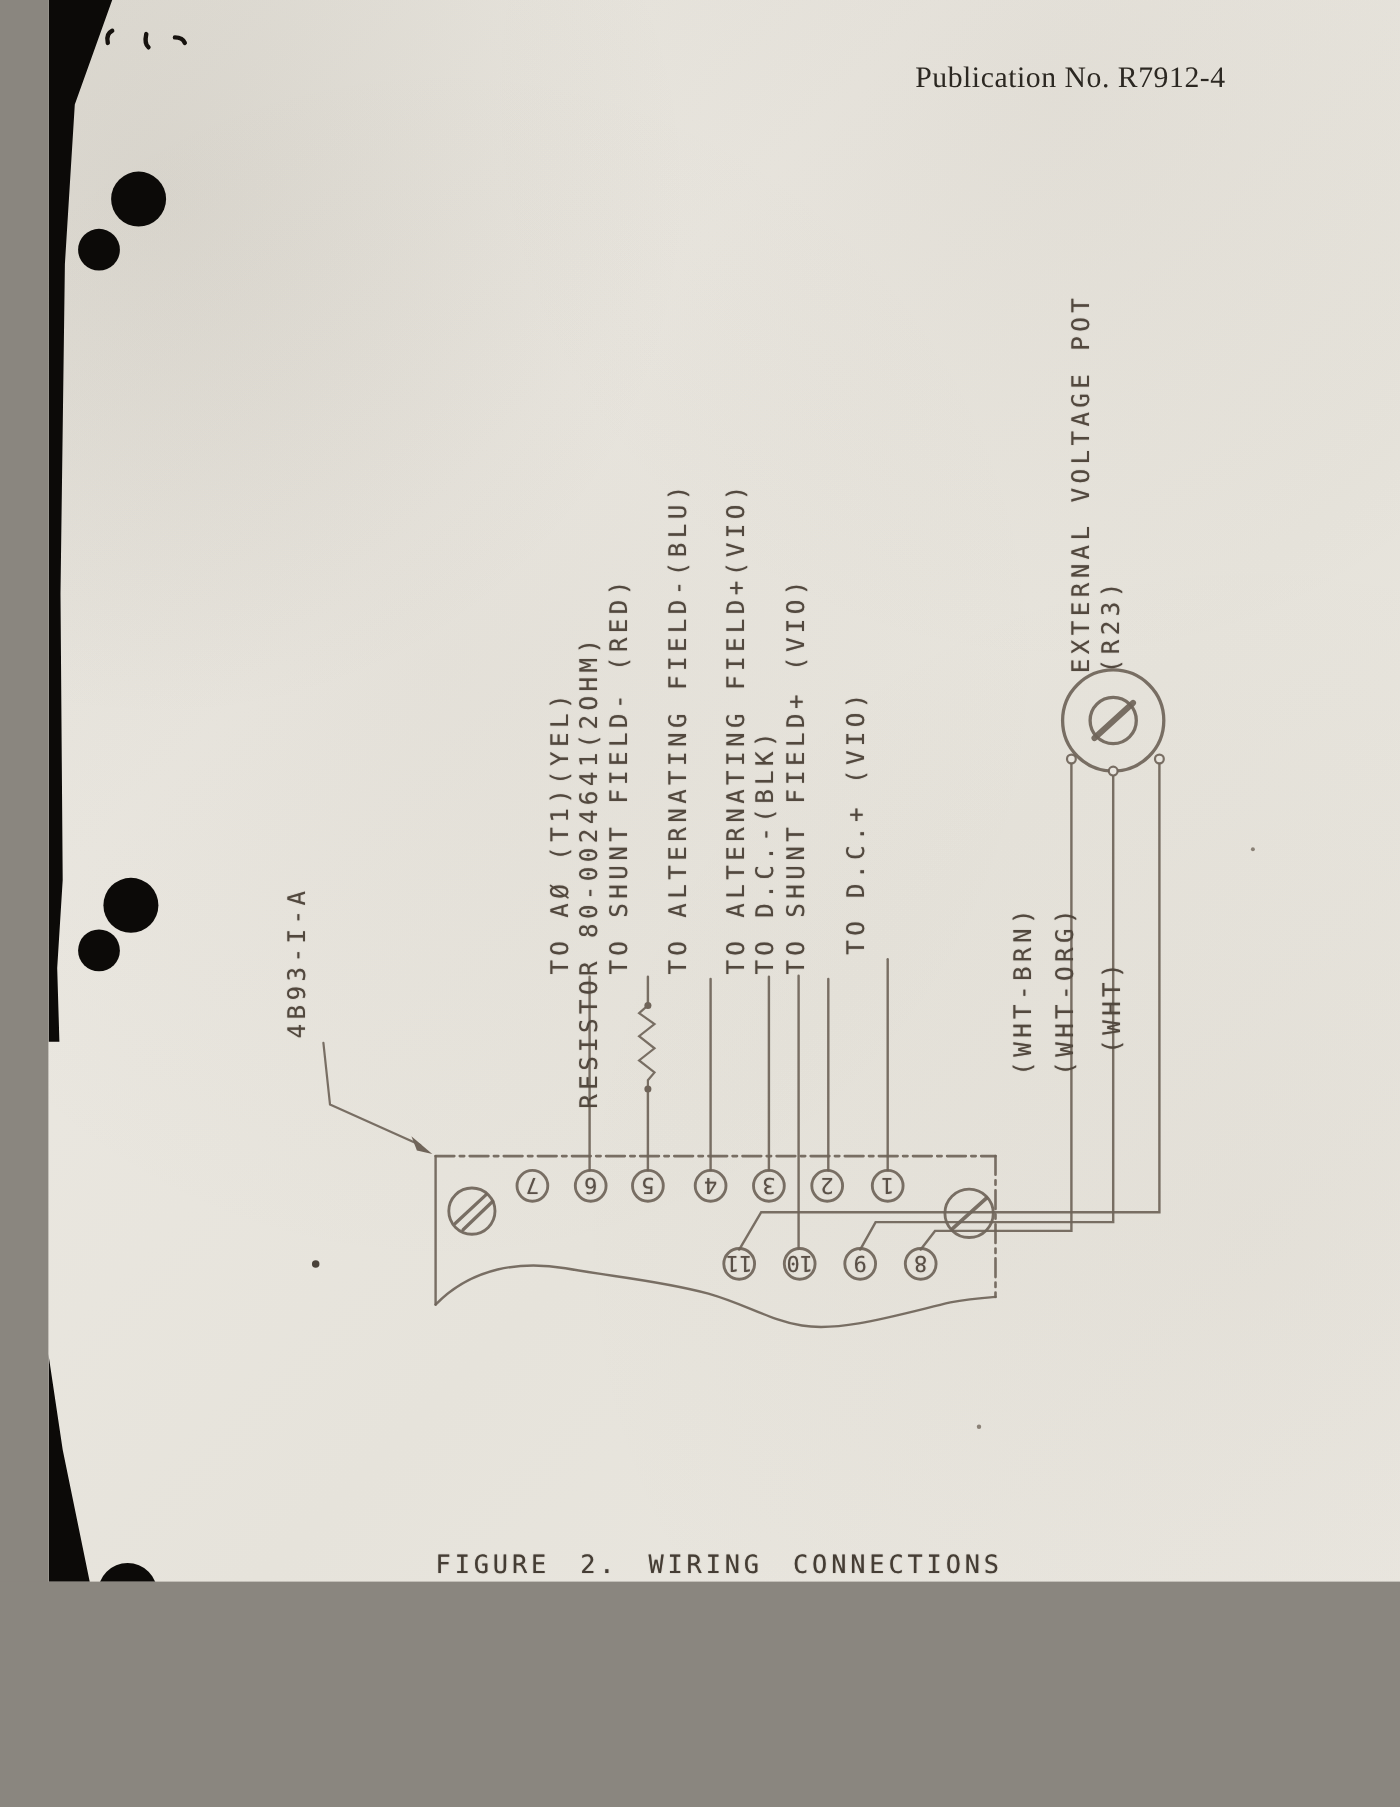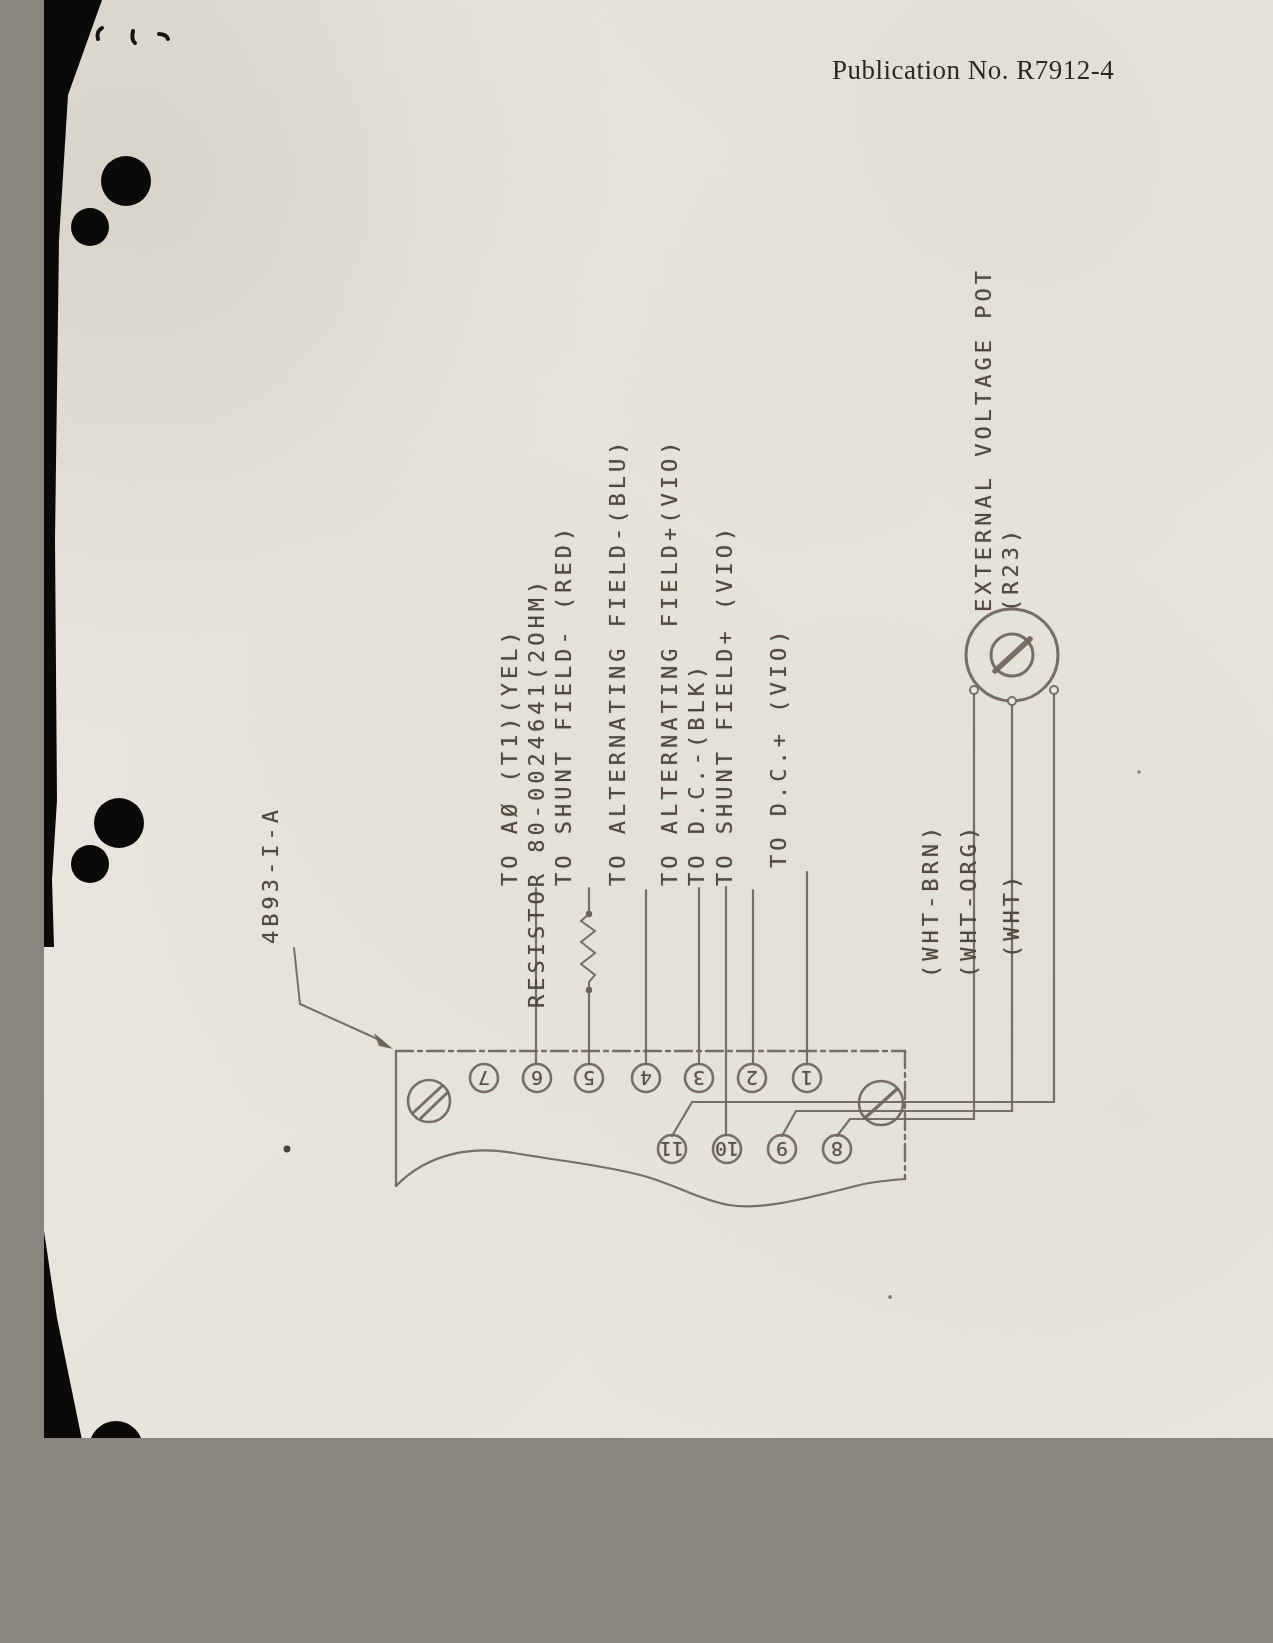--- a/index.html
+++ b/index.html
@@ -167,14 +167,15 @@
   <div class="tnum" style="left:528px;top:1065px;">5</div>
   <div class="tnum" style="left:585px;top:1065px;">4</div>
   <div class="tnum" style="left:638px;top:1065px;">3</div>
   <div class="tnum" style="left:691px;top:1065px;">2</div>
   <div class="tnum" style="left:746px;top:1065px;">1</div>
   <div class="tnum" style="left:611px;top:1136px;">11</div>
   <div class="tnum" style="left:666px;top:1136px;">10</div>
   <div class="tnum" style="left:721px;top:1136px;">9</div>
   <div class="tnum" style="left:776px;top:1136px;">8</div>
 
+  <div class="caption">FIGURE 2. WIRING CONNECTIONS</div>
   <div class="pageno">5</div>
 </div>
 
 </body></html>

